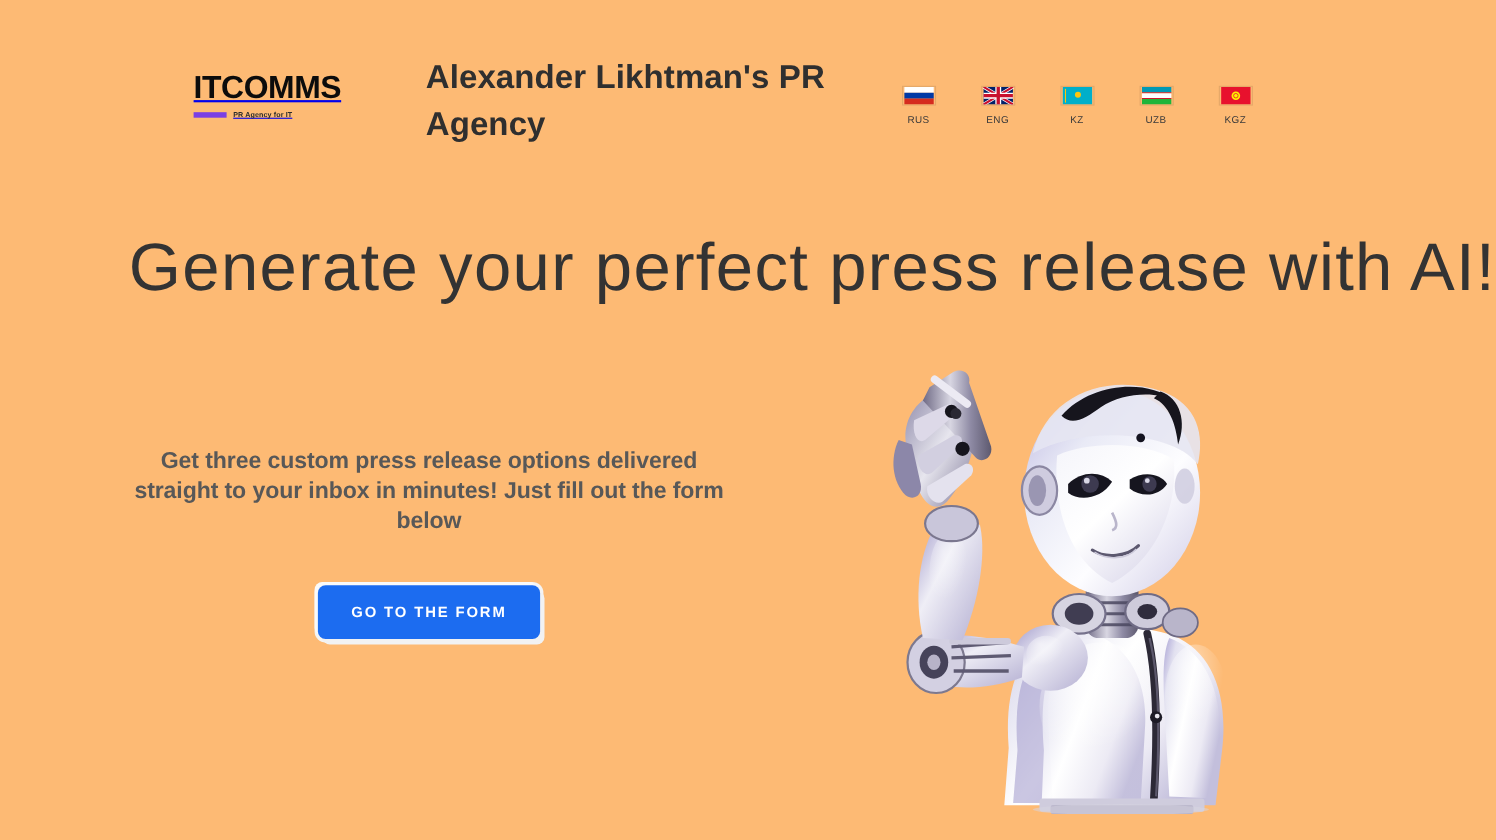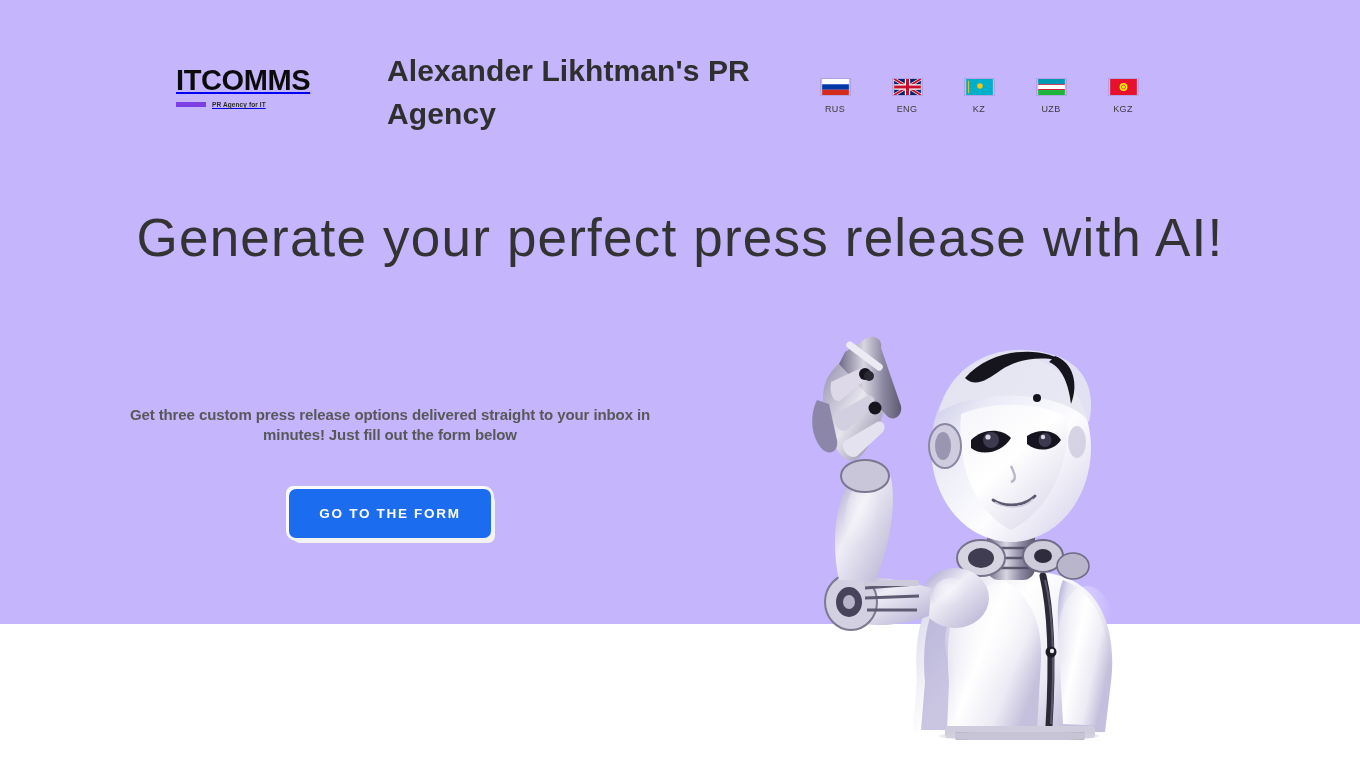--- a/index.html
+++ b/index.html
@@ -8,22 +8,22 @@
     width: 1360px;
     height: 764px;
     background: #ffffff;
     font-family: "Liberation Sans", sans-serif;
     overflow: hidden;
   }
 
   .page {
     position: relative;
     width: 1360px;
-    height: 624px;
-    background: #c4b5fd;
+    height: 764px;
+    background: #fdba74;
   }
 
   
   .header {
     position: absolute;
     top: 0; left: 0;
     width: 1360px;
     height: 165px;
   }
 
@@ -104,39 +104,39 @@
     letter-spacing: 0.4px;
     font-weight: 400;
   }
 
   
   .hero-heading {
     position: absolute;
     top: 208px;
     left: 0;
     width: 1360px;
-    text-align: center;
-    font-size: 53px;
+    text-align: right;
+    font-size: 61px;
     font-weight: 300;
     color: #333333;
     letter-spacing: 1.2px;
     line-height: 1.15;
     white-space: nowrap;
   }
 
   
   .left-col {
     position: absolute;
     left: 120px;
     top: 405px;
     width: 540px;
     text-align: center;
   }
   .sub-heading {
-    font-size: 15px;
+    font-size: 21px;
     font-weight: 700;
     color: #585858;
     line-height: 1.32;
     letter-spacing: -0.1px;
   }
 
   .cta-wrap {
     margin-top: 44px;
     display: flex;
     justify-content: center;

